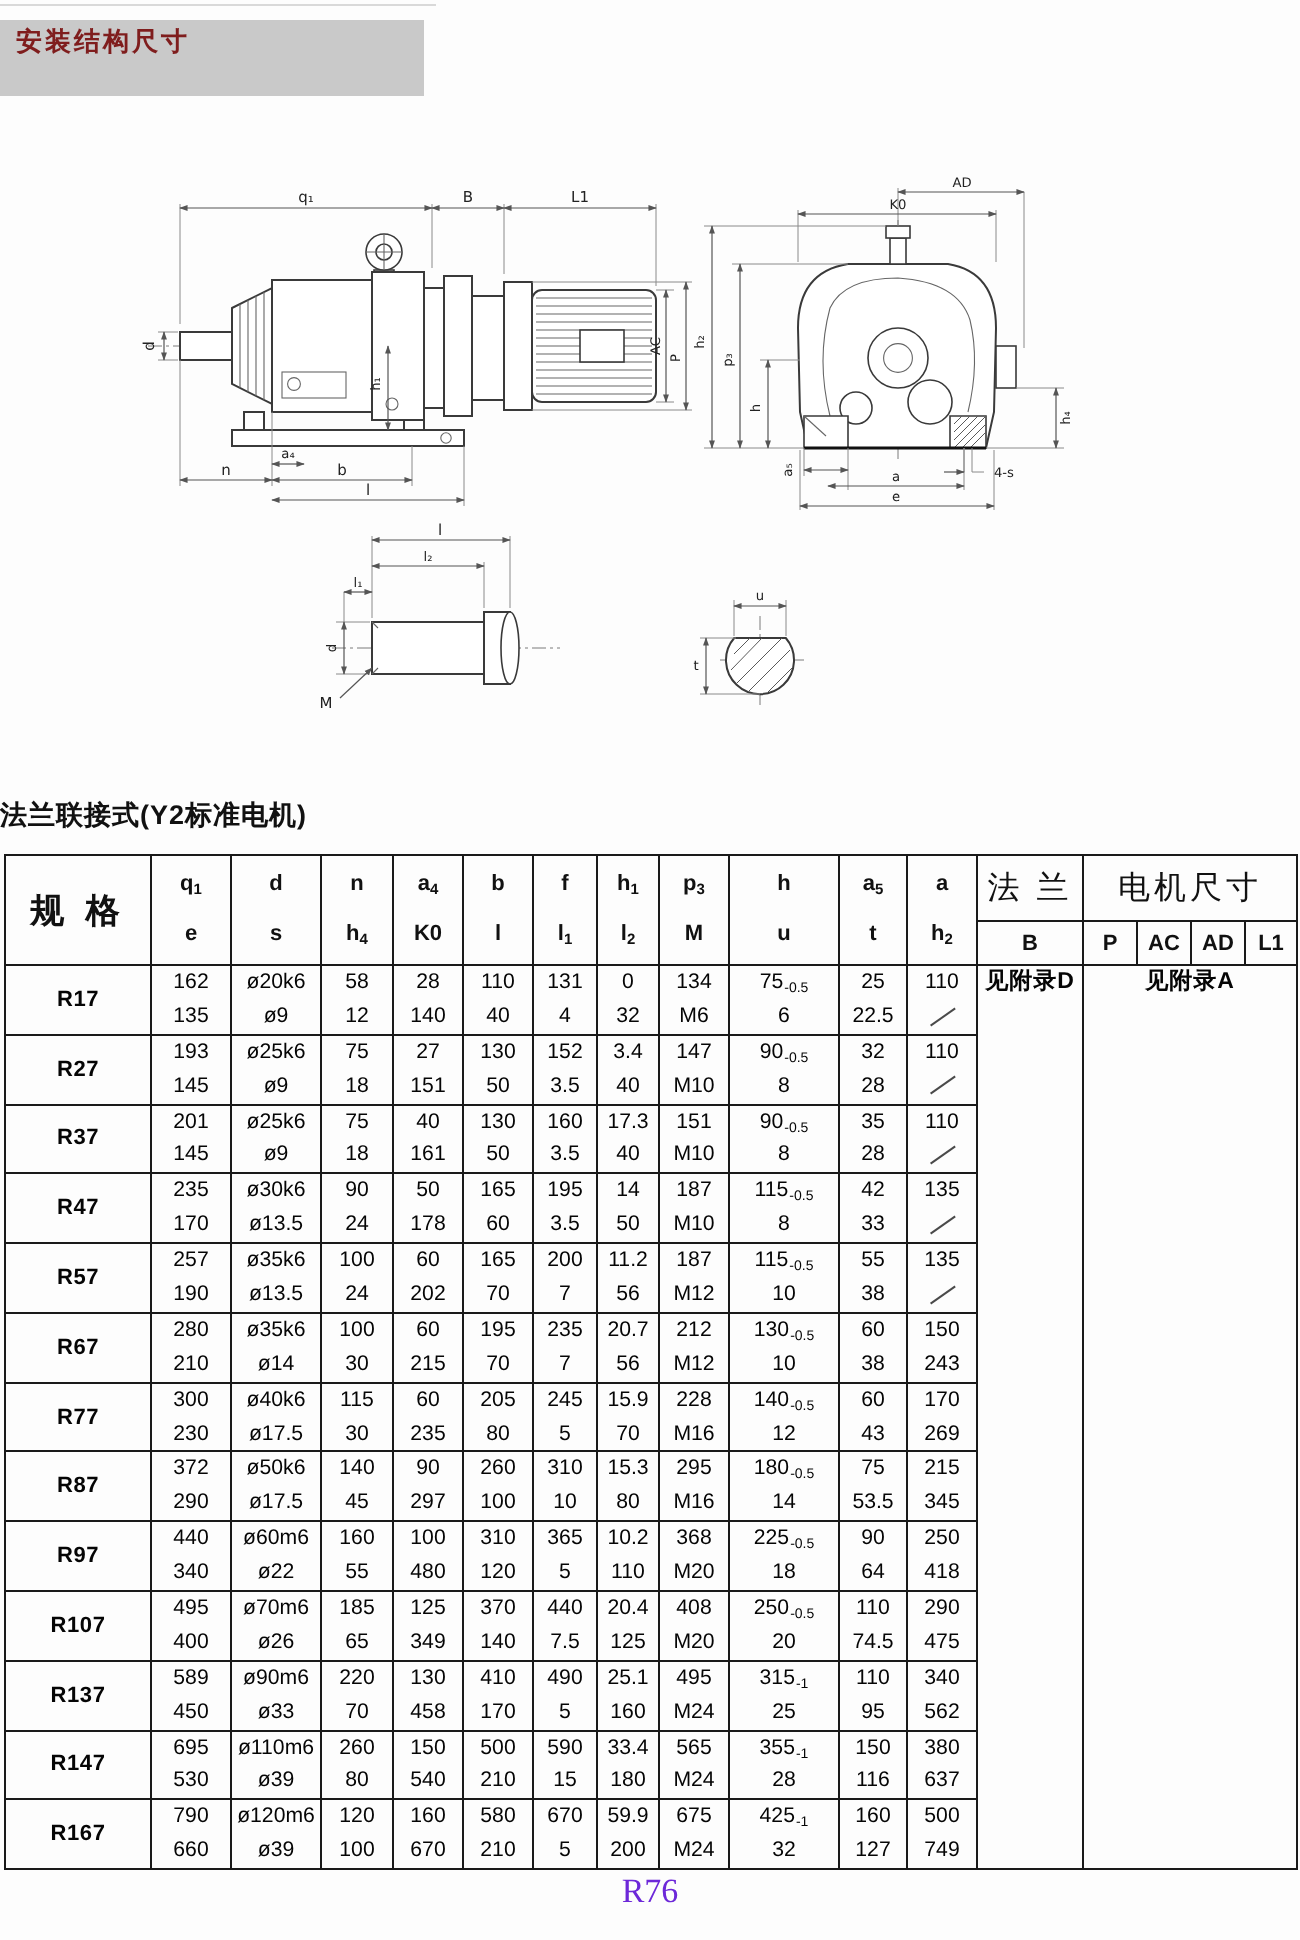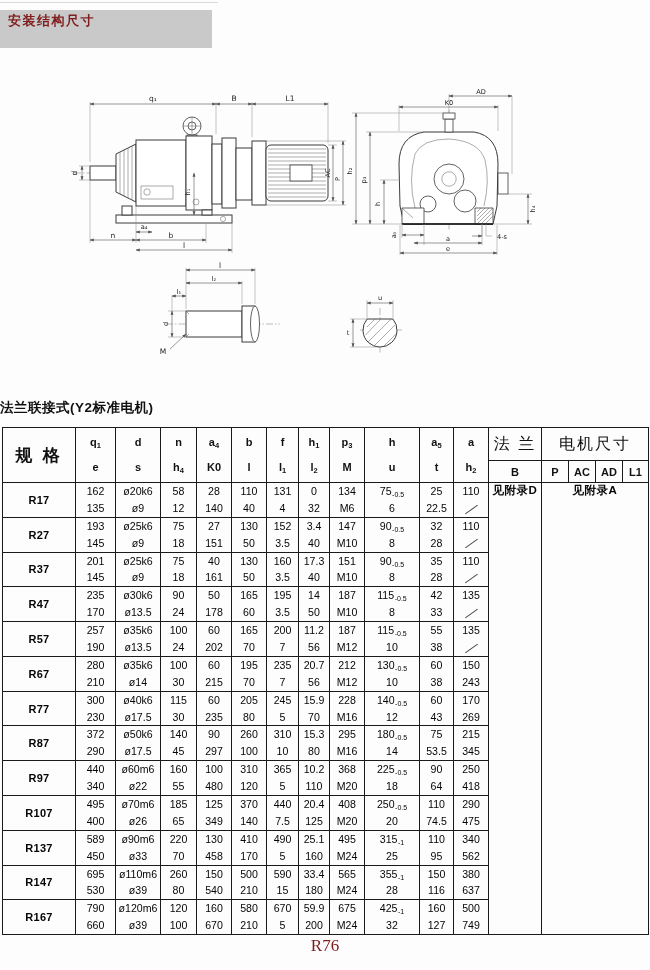--- a/index.html
+++ b/index.html
@@ -48,21 +48,21 @@
   .sub{font-size:7.5px;vertical-align:-2px;}
   tbody tr{height:34.6px;}
   tbody td{font-size:10.6px;color:#050505;}
   td.model{font-weight:bold;font-size:11px;letter-spacing:.3px;margin-top:40px;}
   .cv{height:16.9px;line-height:16.9px;white-space:nowrap;}
   .tol{font-size:7px;vertical-align:-2px;margin-left:.5px;}
   td.note{vertical-align:top;font-weight:bold;font-size:11.5px;letter-spacing:.5px;}
   .slash{display:inline-block;width:15px;height:1.2px;background:#4a4a4a;transform:rotate(-35deg);vertical-align:middle;}
   .footer{
     position:absolute;left:0;top:936px;width:650px;text-align:center;
-    font-family:"Liberation Serif","DejaVu Serif",serif;font-size:17px;color:#7f1d1d;
+    font-family:"Liberation Serif","DejaVu Serif",serif;font-size:17px;color:#6d28d9;
   }
 </style>
 </head>
 <body>
 
 <div class="artifact-top"></div>
 
 <div class="header-box">
   <div class="hb1">安装结构尺寸</div>
 </div>

